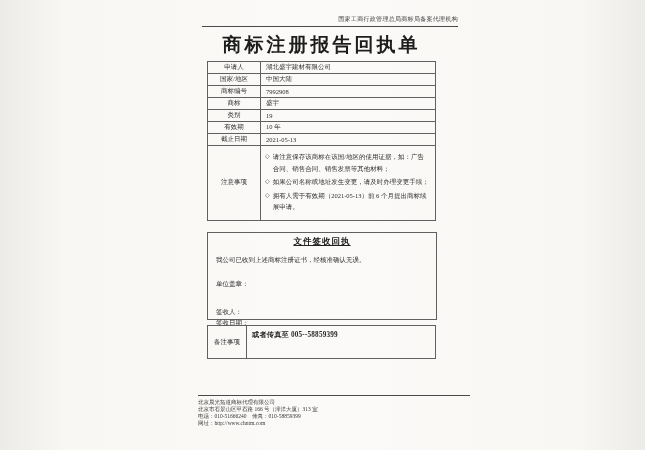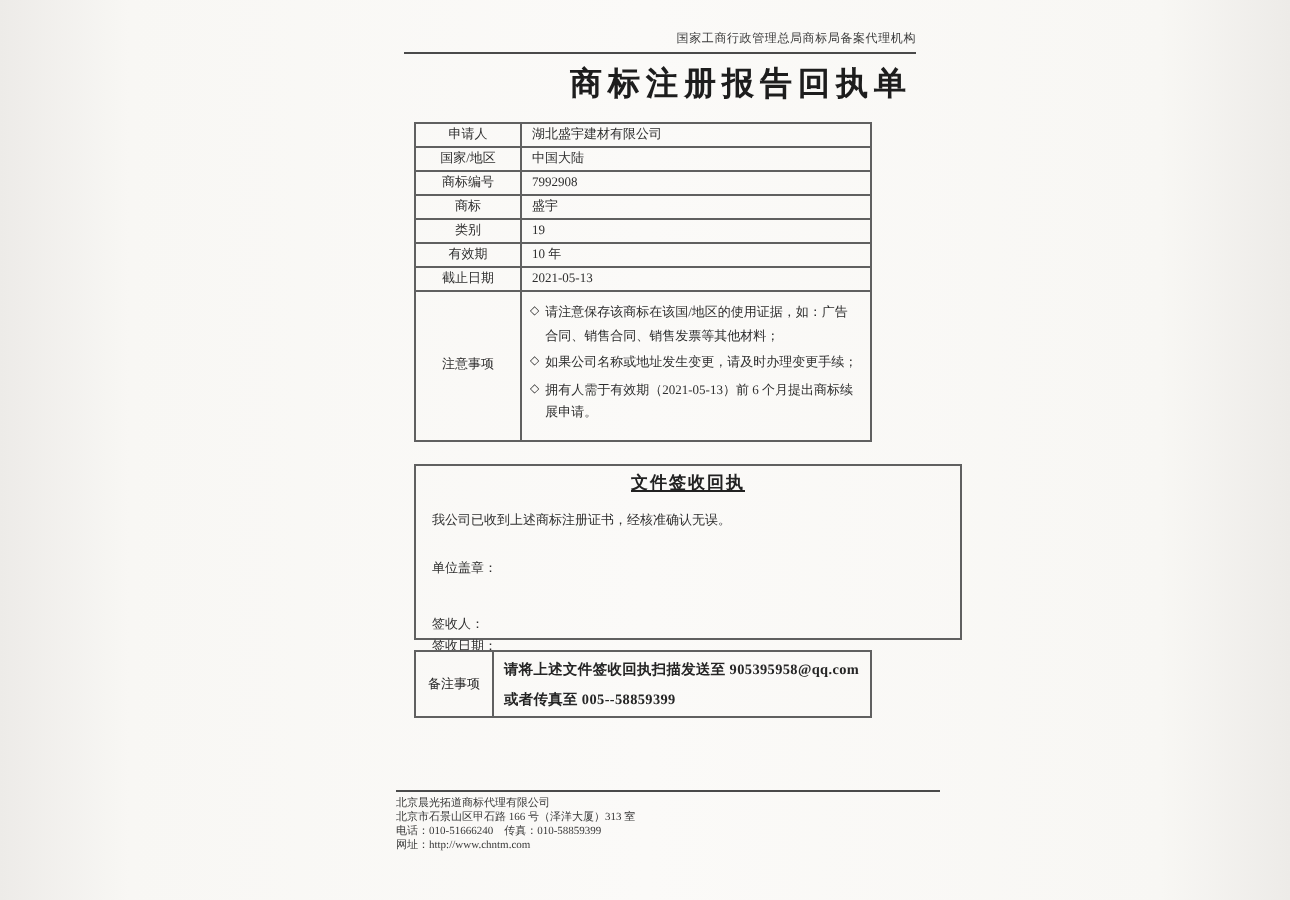--- a/index.html
+++ b/index.html
@@ -10,36 +10,36 @@
     font-family:"Liberation Serif","DejaVu Serif",serif;
     background:linear-gradient(90deg,#edebe8 0%,#f8f7f4 10%,#fbfaf8 50%,#f8f7f4 90%,#edebe8 100%);
   }
   .agency-note{
     position:absolute;left:202px;top:15px;width:256px;
     text-align:right;font-size:6px;letter-spacing:.3px;color:#3a3a3a;
     border-bottom:1px solid #4a4a4a;padding-bottom:2px;
   }
   .title{
     position:absolute;left:187px;top:32px;width:269px;margin:0;
-    text-align:right;font-size:16px;font-weight:bold;letter-spacing:3px;color:#1d1d1d;
+    text-align:center;font-size:19px;font-weight:bold;letter-spacing:3px;color:#1d1d1d;
   }
   .info-table{
     position:absolute;left:207px;top:61px;width:229px;
     border-collapse:collapse;font-size:6.5px;color:#2e2e2e;
     table-layout:fixed;
   }
   .info-table td{border:1px solid #606060;padding:0;}
   .info-table td.lbl{width:52px;text-align:center;}
   .info-table td.val{padding-left:5px;}
   .info-table tr.r{height:12px;}
   .info-table td.notes{padding:5px 5px 5px 4px;vertical-align:top;}
   .note-item{display:flex;gap:3px;line-height:11.5px;margin-bottom:2px;}
   .note-item .bullet{flex:0 0 auto;font-size:6px;}
   .receipt-box{
-    position:absolute;left:207px;top:232px;width:274px;height:88px;
+    position:absolute;left:207px;top:232px;width:230px;height:88px;
     border:1px solid #606060;box-sizing:border-box;
     font-size:6.5px;color:#2e2e2e;
   }
   .receipt-title{
     margin-top:3px;text-align:center;font-size:8.5px;font-weight:bold;
     text-decoration:underline;letter-spacing:1px;color:#222;
   }
   .receipt-line{margin:8px 0 0 8px;}
   .stamp-label{margin:15px 0 0 8px;}
   .signer-label{margin:19px 0 0 8px;}
@@ -122,21 +122,20 @@
     <div class="receipt-title">文件签收回执</div>
     <div class="receipt-line">我公司已收到上述商标注册证书，经核准确认无误。</div>
     <div class="stamp-label">单位盖章：</div>
     <div class="signer-label">签收人：</div>
     <div class="sign-date-label">签收日期：</div>
   </div>
 
   <div class="remark-box">
     <div class="remark-label">备注事项</div>
     <div class="remark-content">
-      <div>请将上述文件签收回执扫描发送至 905395958@qq.com</div>
       <div>或者传真至 005--58859399</div>
     </div>
   </div>
 
   <div class="footer">
     <div class="footer-rule"></div>
     <div class="footer-line">北京晨光拓道商标代理有限公司</div>
     <div class="footer-line">北京市石景山区甲石路 166 号（泽洋大厦）313 室</div>
     <div class="footer-line">电话：010-51666240　传真：010-58859399</div>
     <div class="footer-line">网址：http://www.chntm.com</div>

